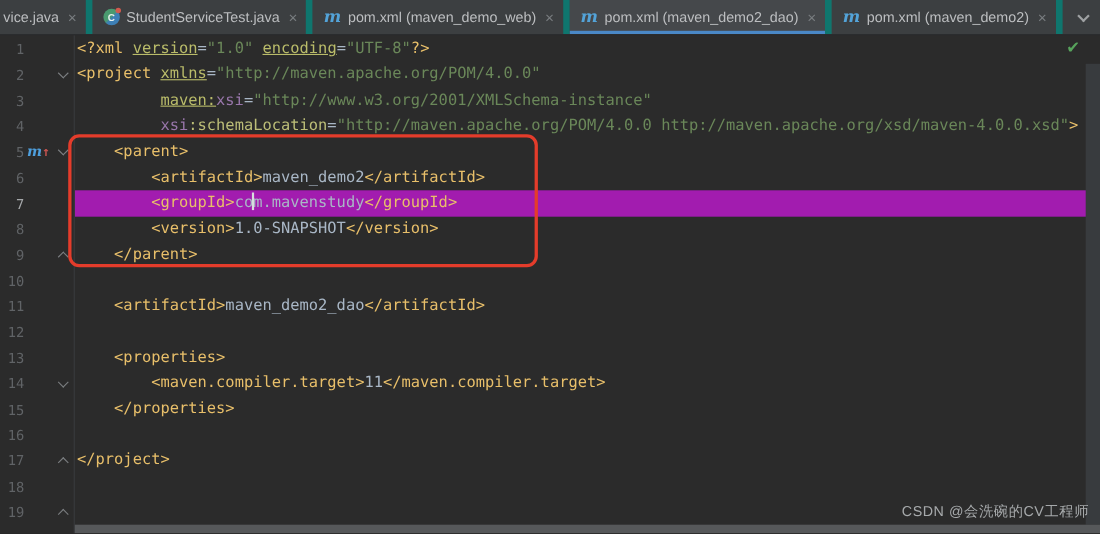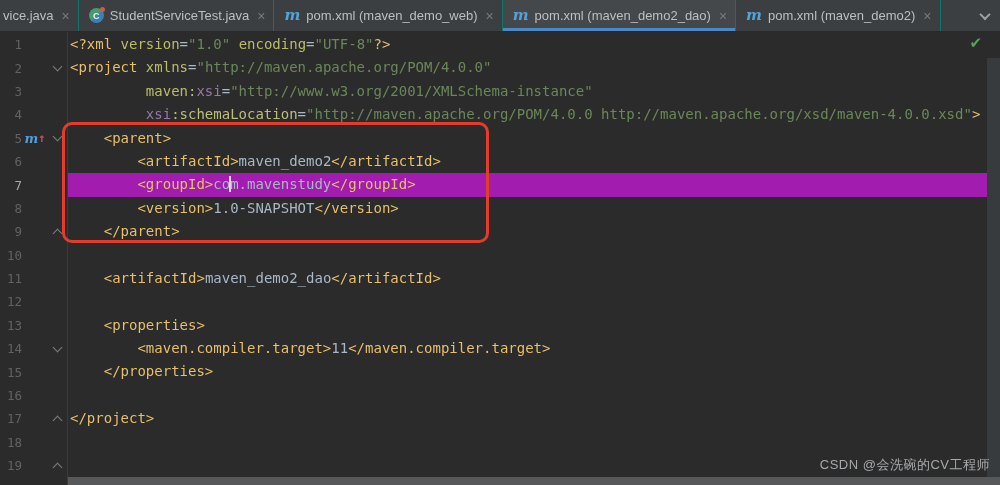--- a/index.html
+++ b/index.html
@@ -3,21 +3,21 @@
 <meta charset="utf-8">
 <style>
   * { margin:0; padding:0; box-sizing:border-box; }
   html,body { width:1000px; height:485px; overflow:hidden; background:#2b2b2b; }
   .app { width:1000px; height:485px; font-family:"Liberation Sans",sans-serif; position:relative; }
 
   
   .tab-bar { height:32px; background:#3c3f41; display:flex; align-items:stretch; border-bottom:1px solid #282b2d; }
   .tabs { display:flex; flex:1; overflow:hidden; }
   .tab { display:flex; align-items:center; gap:6px; padding:0 8px 0 10px; position:relative;
-         border-right:1px solid #0f766e; color:#bcbec0; font-size:13px; white-space:nowrap; cursor:default; }
+         border-right:6px solid #0f766e; color:#bcbec0; font-size:13px; white-space:nowrap; cursor:default; }
   .tab.clipped { padding-left:3px; }
   .tab.active { background:#45484b; }
   .tab.active::after { content:""; position:absolute; left:0; right:0; bottom:0; height:3px; background:#4a88c7; }
   .tab-close { color:#787c7f; font-size:14px; line-height:1; margin-left:2px; }
   .mvn-icon { color:#53a3d8; font-family:"DejaVu Serif",serif; font-style:italic; font-weight:bold; font-size:15px; line-height:1; }
   .cls-icon { width:15px; height:15px; border-radius:50%; background:linear-gradient(135deg,#4a9a6f 45%,#3d7fb5 55%);
               color:#e8f2ee; font-size:9px; font-weight:bold; display:flex; align-items:center; justify-content:center; position:relative; }
   .cls-icon::after { content:""; position:absolute; top:-1px; right:-1px; width:5px; height:5px; border-radius:50%; background:#d05a4e; }
   .tab-bar-chevron { width:30px; display:flex; align-items:center; justify-content:center; }
   .chev { width:8px; height:8px; border-right:2px solid #9fa2a4; border-bottom:2px solid #9fa2a4; transform:rotate(45deg) translate(-1px,-1px); }
@@ -33,21 +33,21 @@
   .mvn-up-m { color:#4e9fdd; font-family:"DejaVu Serif",serif; font-style:italic; font-weight:bold; font-size:13px; }
   .mvn-up-arrow { color:#c75450; font-size:12px; font-weight:bold; }
   .fold { width:7px; height:7px; border-right:1.6px solid #7b7e81; border-bottom:1.6px solid #7b7e81; }
   .fold.down { transform:rotate(45deg); margin-top:-3px; }
   .fold.up { transform:rotate(-135deg); margin-top:3px; }
 
   .code { flex:1; padding-top:1px; overflow:hidden; font-family:"DejaVu Sans Mono",monospace; font-size:14px; }
   .code-line { height:23.4px; line-height:23.4px; white-space:pre; padding-left:2px; }
   .code-line.current { background:#a21caf; }
   .seg-tag { color:#e8bf6a; }
-  .seg-attr { color:#babc6a; }
+  .seg-attr { color:#babc6a;text-decoration:underline; }
   .seg-attr-bold { color:#bcbe78; font-weight:normal; }
   .seg-prefix { color:#9876aa; }
   .seg-string { color:#6a8759; }
   .seg-text { color:#a9b7c6; }
   .seg-plain { color:#a9b7c6; }
   .caret { display:inline-block; width:2px; height:16px; background:#d8dcde; vertical-align:-3px; margin:0 -1px; }
 
   .redbox { position:absolute; left:62px; top:90px; width:427px; height:121px; border:3px solid #e43c2b; border-radius:10px; z-index:6; pointer-events:none; }
   .check { position:absolute; top:2px; right:18px; color:#57a35c; font-size:15px; z-index:4; }
   .vscroll { position:absolute; right:0; top:26px; bottom:8px; width:13px; background:#383b3e; z-index:3; }

